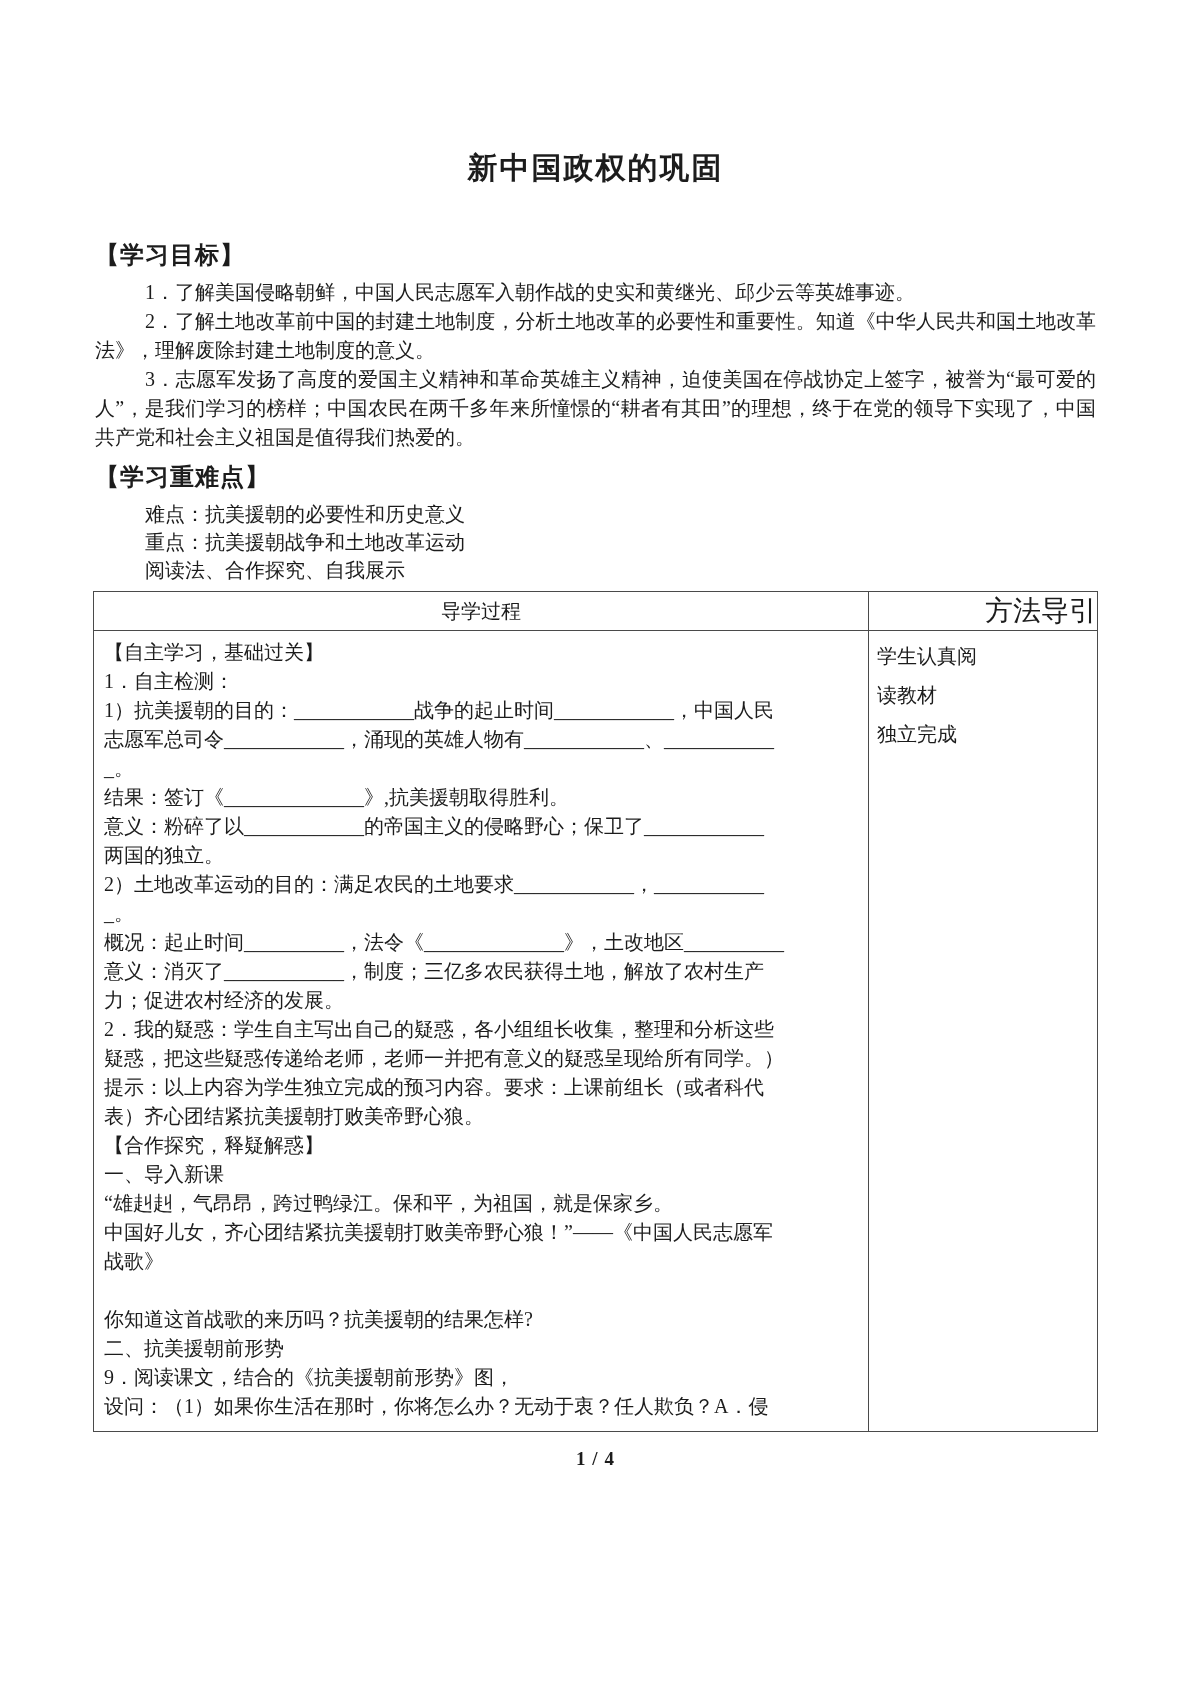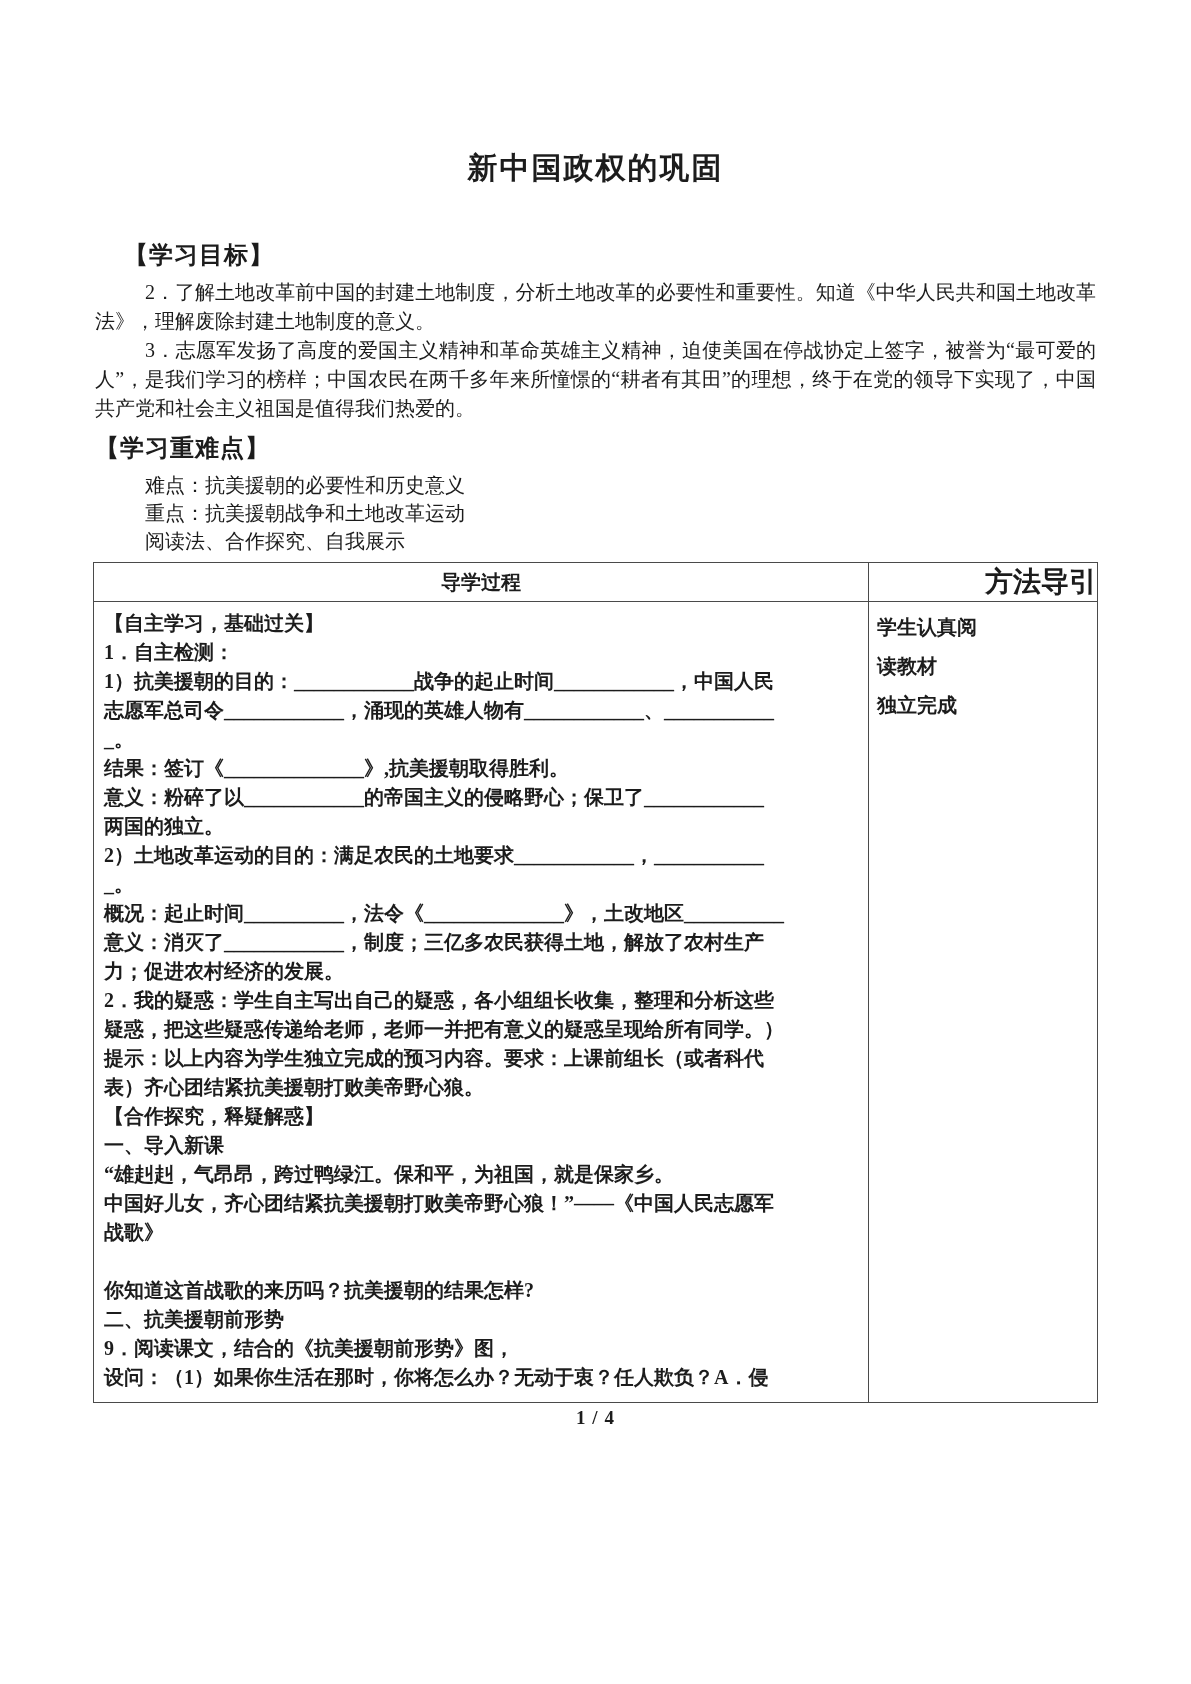--- a/index.html
+++ b/index.html
@@ -21,21 +21,21 @@
     font-weight: 700;
     letter-spacing: 2px;
     margin-bottom: 50px;
   }
   .sec-heading {
     font-size: 24px;
     font-weight: 700;
     margin: 9px 0 7px 0;
     letter-spacing: 1px;
   }
-  .sec-heading.first { margin-top: 0; margin-left: 29px; }
+  .sec-heading.first { margin-top: 0; }
   .para {
     font-size: 20px;
     line-height: 29px;
     text-indent: 50px;
     text-align: justify;
   }
   .ind-line {
     font-size: 20px;
     line-height: 28px;
     padding-left: 50px;
@@ -44,21 +44,21 @@
     width: 1004px;
     margin-left: -2px;
     margin-top: 7px;
     border-collapse: collapse;
     table-layout: fixed;
   }
   .guide-table col.col-left { width: 775px; }
   .guide-table col.col-right { width: 229px; }
   .guide-table th, .guide-table td {
     border: 1px solid #4a4a4a;
-    font-weight: 700;
+    font-weight: 400;
   }
   .th-left {
     height: 34px;
     text-align: center;
     font-size: 20px;
   }
   .th-right {
     height: 34px;
     text-align: right;
     padding-left: 10px;
@@ -76,36 +76,37 @@
     font-size: 20px;
     line-height: 29px;
     white-space: normal;
   }
   .t-line:empty::before { content: "\00a0"; }
   .r-line {
     font-size: 20px;
     line-height: 39px;
   }
   .footer {
-    margin-top: 4px;
+    margin-top: 16px;
     text-align: center;
     font-size: 19px;
     font-weight: 700;
     letter-spacing: 1px;
   }
 </style>
 </head>
 <body>
 
 <div class="page">
 
   <h1 class="doc-title">新中国政权的巩固</h1>
 
   <h2 class="sec-heading first">【学习目标】</h2>
   <div>
+      <p class="para">1．了解美国侵略朝鲜，中国人民志愿军入朝作战的史实和黄继光、邱少云等英雄事迹。</p>
       <p class="para">2．了解土地改革前中国的封建土地制度，分析土地改革的必要性和重要性。知道《中华人民共和国土地改革法》，理解废除封建土地制度的意义。</p>
       <p class="para">3．志愿军发扬了高度的爱国主义精神和革命英雄主义精神，迫使美国在停战协定上签字，被誉为“最可爱的人”，是我们学习的榜样；中国农民在两千多年来所憧憬的“耕者有其田”的理想，终于在党的领导下实现了，中国共产党和社会主义祖国是值得我们热爱的。</p>
     </div>
 
   <h2 class="sec-heading">【学习重难点】</h2>
   <div>
       <p class="ind-line">难点：抗美援朝的必要性和历史意义</p>
       <p class="ind-line">重点：抗美援朝战争和土地改革运动</p>
     </div>
 

